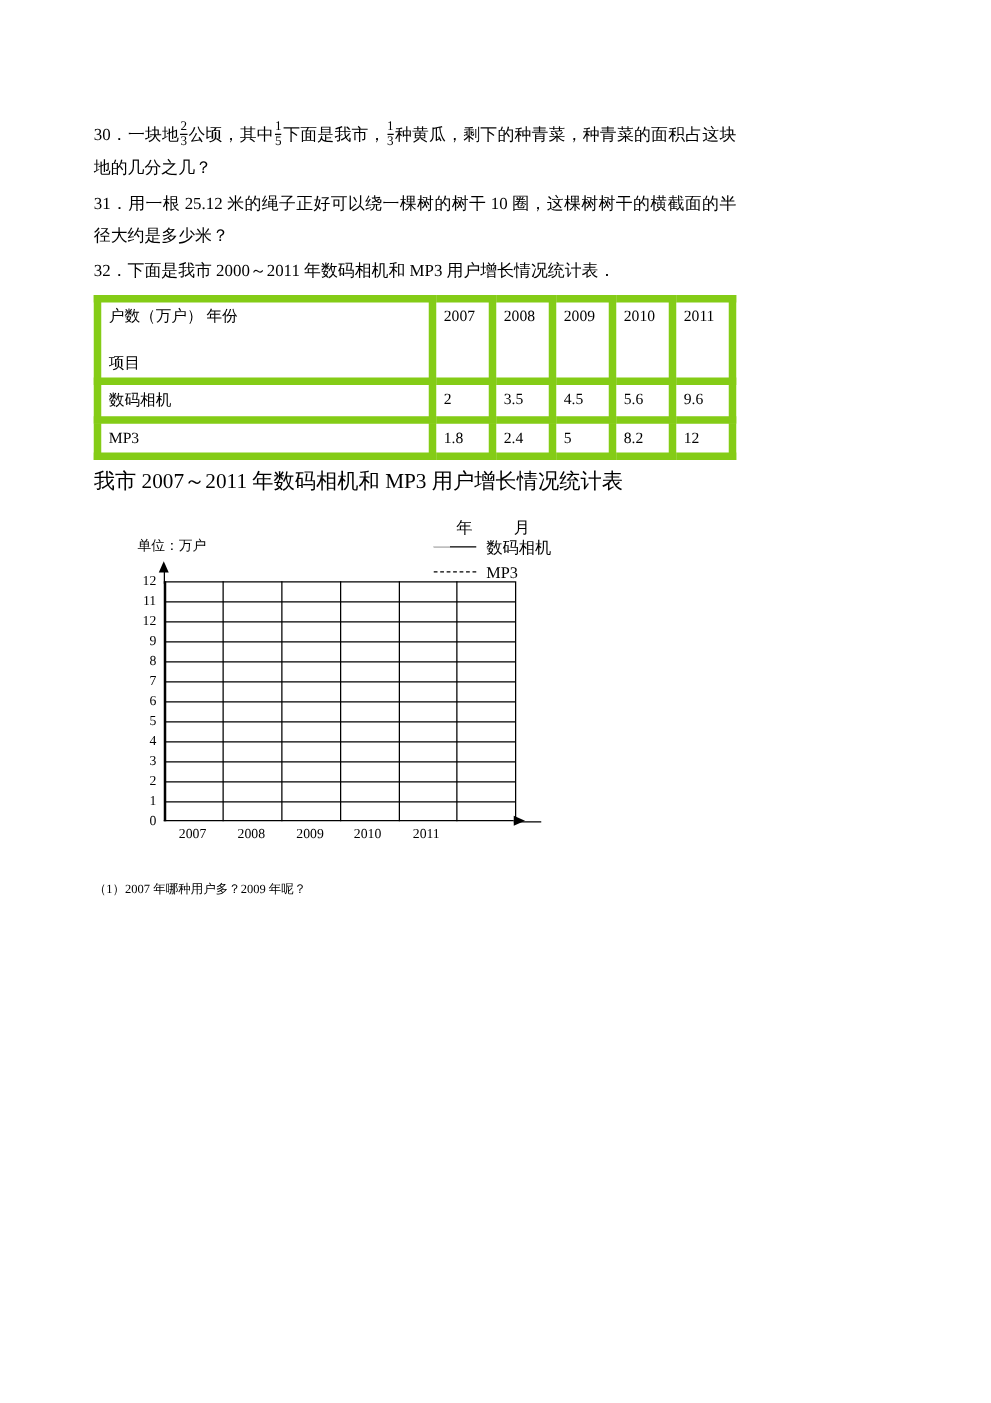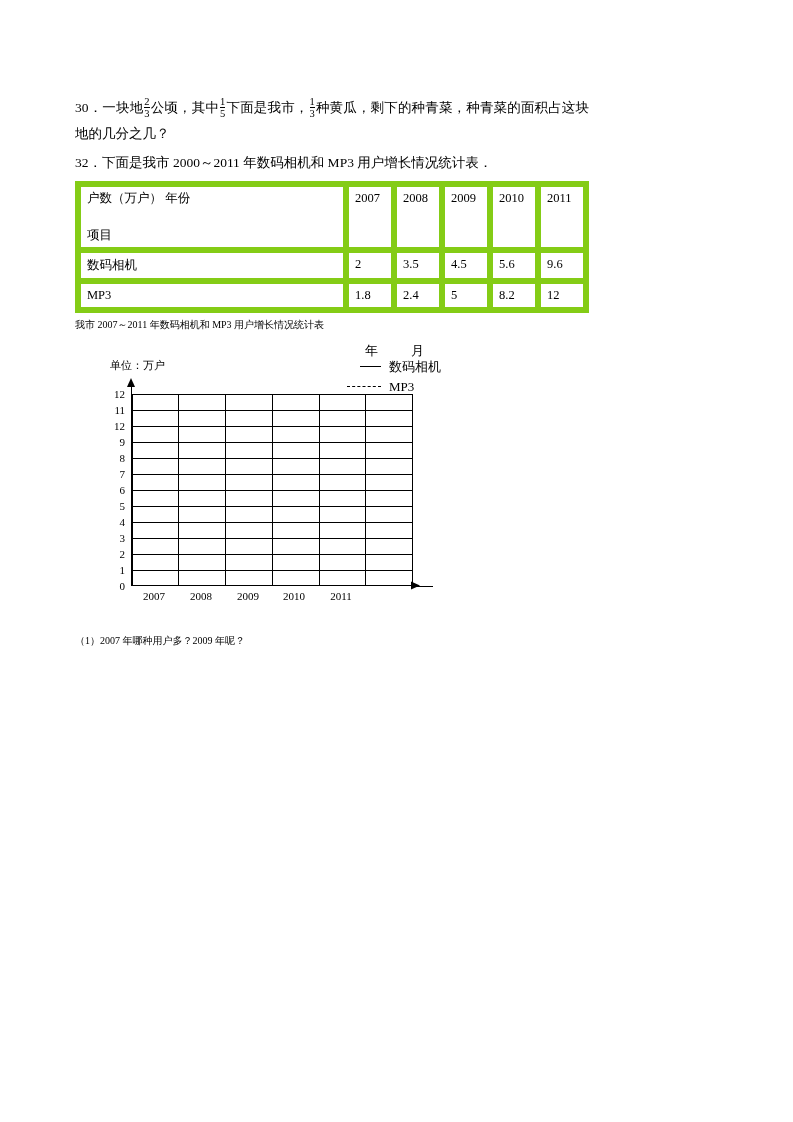--- a/index.html
+++ b/index.html
@@ -60,21 +60,21 @@
   .hdr-cell {
     height: 52px !important;
     position: relative;
     padding: 3px 6px !important;
   }
   .hdr-cell .r1 { display: block; }
   .hdr-cell .r2 { display: block; margin-top: 20px; }
   .col-year { width: 48px; }
 
   .caption {
-    font-size: 10px;
+    font-size: 17px;
     margin-top: 5px;
   }
 
   .chart-area {
     position: relative;
     height: 290px;
     margin-top: 4px;
   }
   .chart-unit {
     position: absolute;
@@ -211,20 +211,23 @@
 </style>
 </head>
 <body>
 
 <div class="page">
 
   <p class="q">
     <span class="num">30．</span><span>一块地</span><span class="inline-frac"><span class="num-f">2</span><span class="den">3</span></span><span>公顷，其中</span><span class="inline-frac"><span class="num-f">1</span><span class="den">5</span></span><span>下面是我市，</span><span class="inline-frac"><span class="num-f">1</span><span class="den">3</span></span><span>种黄瓜，剩下的种青菜，种青菜的面积占这块地的几分之几？</span>
   </p>
 
+  <p class="q">
+    <span class="num">31．</span><span>用一根 25.12 米的绳子正好可以绕一棵树的树干 10 圈，这棵树树干的横截面的半径大约是多少米？</span>
+  </p>
 
   <p class="q">
     <span class="num">32．</span><span>下面是我市 2000～2011 年数码相机和 MP3 用户增长情况统计表．</span>
   </p>
 
   <table class="stat">
     <tbody>
         <tr>
       <td class="hdr-cell" rowspan="1">
         <span class="r1">户数（万户）    年份</span>

